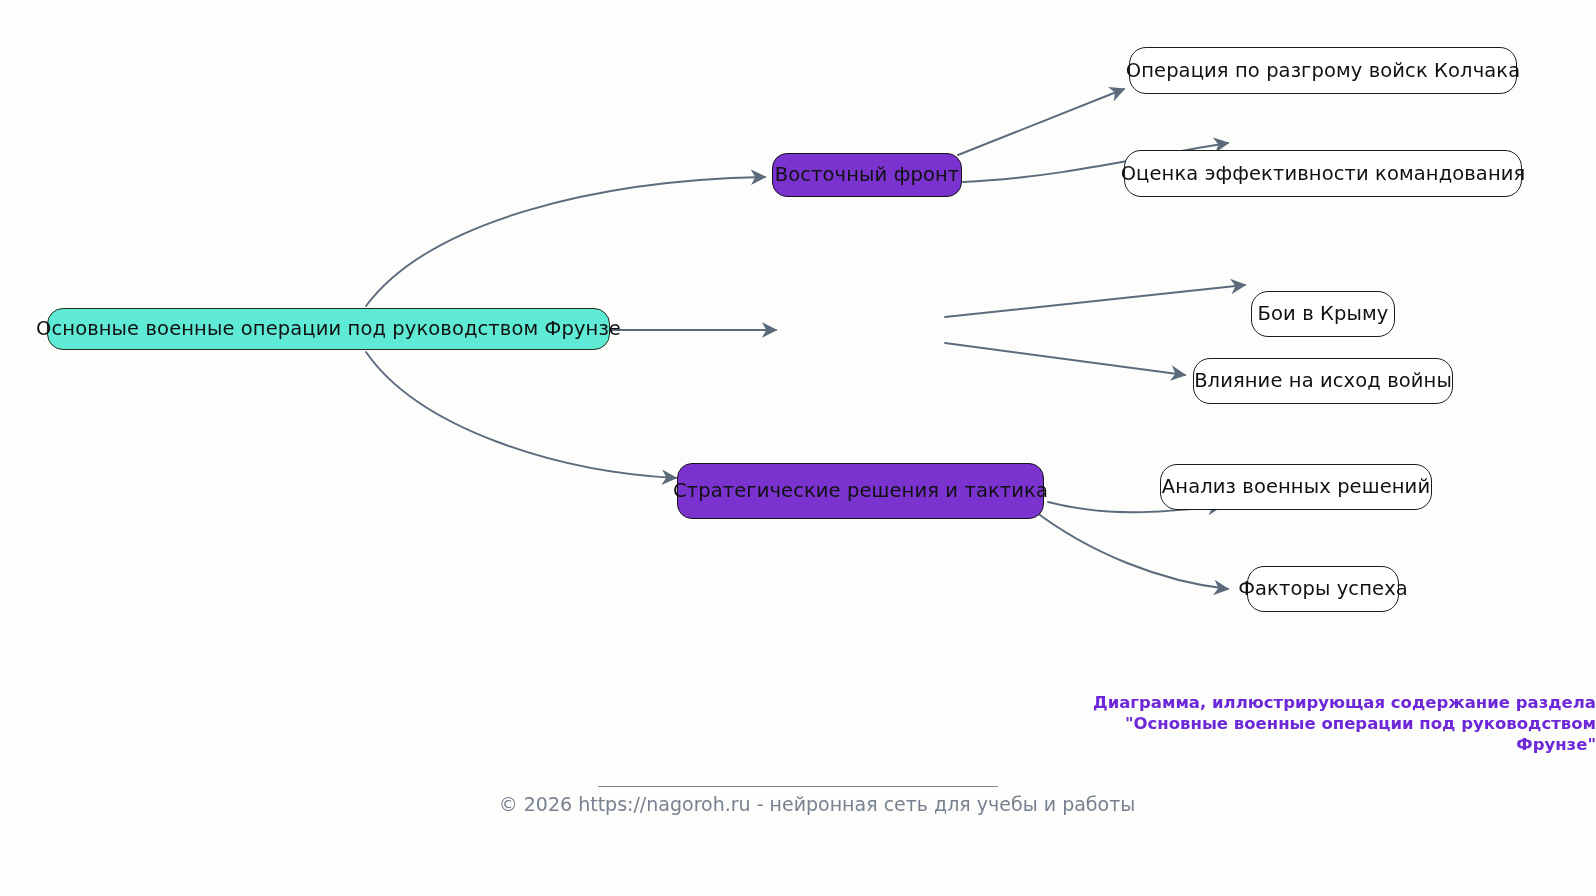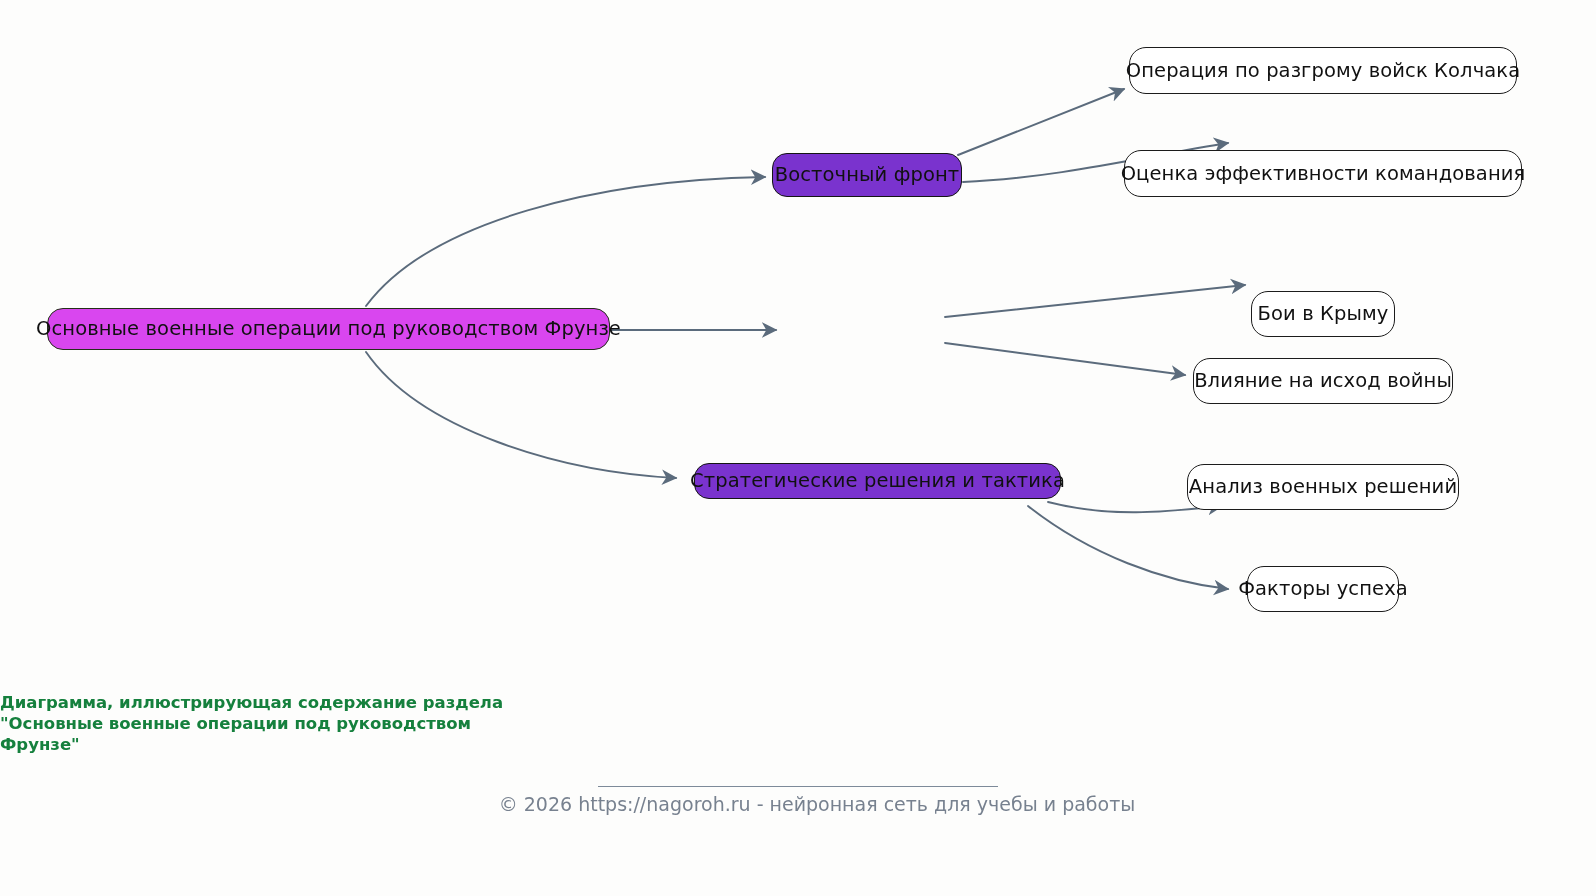--- a/index.html
+++ b/index.html
@@ -45,21 +45,21 @@
     border-radius: 14px;
     border: 1.7px solid #1b1b1b;
     color: #111111;
     font-size: 19.5px;
     letter-spacing: 0.1px;
     line-height: 1;
     padding: 0 14px;
   }
 
   .node.root {
-    background: #d946ef;
+    background: #5eead4;
     border-color: #24301a;
     border-radius: 16px;
   }
 
   .node.branch {
     background: #7a33ce;
     border-color: #151515;
     border-radius: 15px;
   }
 
@@ -68,22 +68,22 @@
     border-color: #1c1c1c;
     border-radius: 17px;
   }
 
   
   .caption {
     position: absolute;
     left: 0;
     top: 692px;
     width: 1596px;
-    text-align: left;
-    color: #15803d;
+    text-align: right;
+    color: #6d28d9;
     font-weight: bold;
     font-size: 16.5px;
     line-height: 21px;
     font-family: "DejaVu Sans", "Liberation Sans", sans-serif;
   }
   .caption .ln { display: block; }
 
   .divider {
     position: absolute;
     left: 598px;
@@ -142,41 +142,41 @@
 
   <div class="node root" style="left:47px; top:308px; width:563px; height:42px;">
     <span>Основные военные операции под руководством Фрунзе</span>
   </div>
 
   <div class="node branch" style="left:772px; top:153px; width:190px; height:44px;">
     <span>Восточный фронт</span>
   </div>
 
 
-  <div class="node branch" style="left:694px; top:463px; width:367px; height:36px;">
+  <div class="node branch" style="left:677px; top:463px; width:367px; height:56px;">
     <span>Стратегические решения и тактика</span>
   </div>
 
   <div class="node leaf" style="left:1129px; top:47px; width:388px; height:47px;text-align:right;">
     <span>Операция по разгрому войск Колчака</span>
   </div>
 
   <div class="node leaf" style="left:1124px; top:150px; width:398px; height:47px;">
     <span>Оценка эффективности командования</span>
   </div>
 
   <div class="node leaf" style="left:1251px; top:255px; width:144px; height:46px;margin-top:36px;">
     <span>Бои в Крыму</span>
   </div>
 
   <div class="node leaf" style="left:1193px; top:358px; width:260px; height:46px;">
     <span>Влияние на исход войны</span>
   </div>
 
-  <div class="node leaf" style="left:1187px; top:464px; width:272px; height:46px;">
+  <div class="node leaf" style="left:1160px; top:464px; width:272px; height:46px;">
     <span>Анализ военных решений</span>
   </div>
 
   <div class="node leaf" style="left:1235px; top:566px; width:152px; height:46px;margin-left:12px;">
     <span>Факторы успеха</span>
   </div>
 
   <div class="caption">
     <span class="ln">Диаграмма, иллюстрирующая содержание раздела</span>
     <span class="ln">"Основные военные операции под руководством</span>

